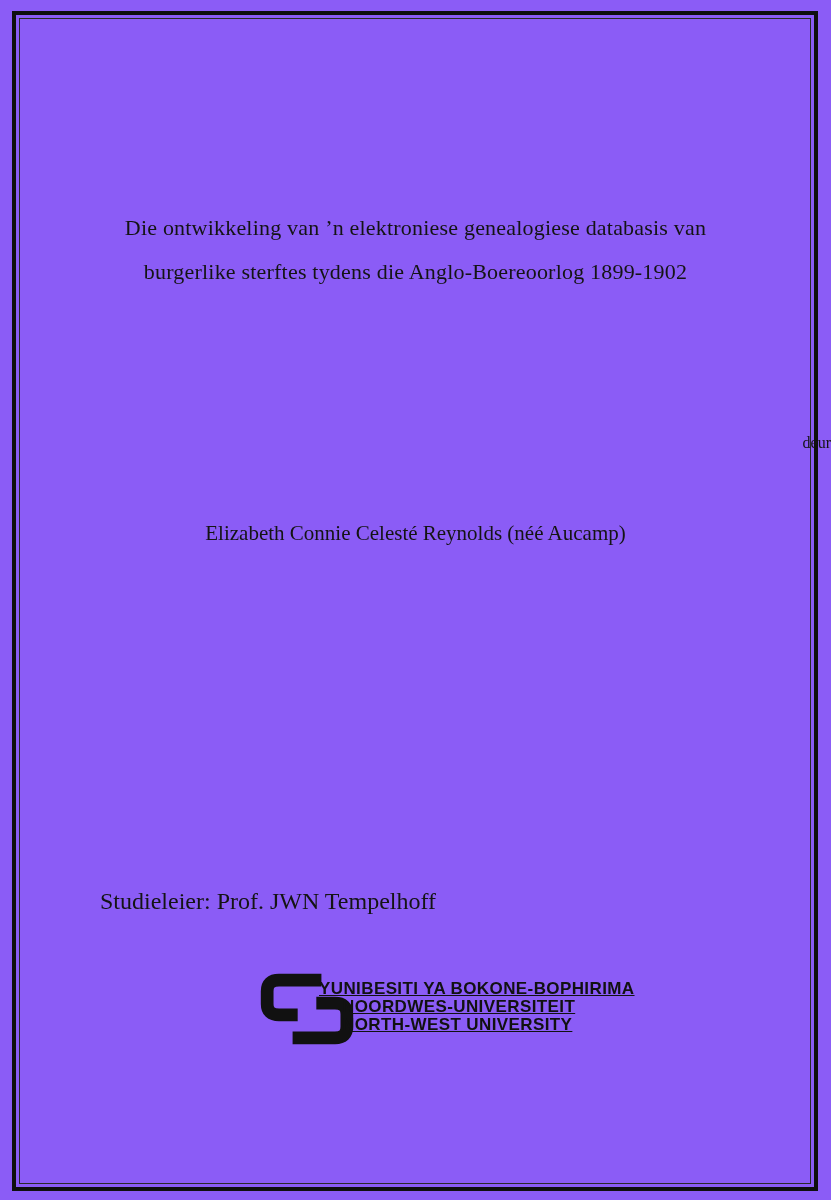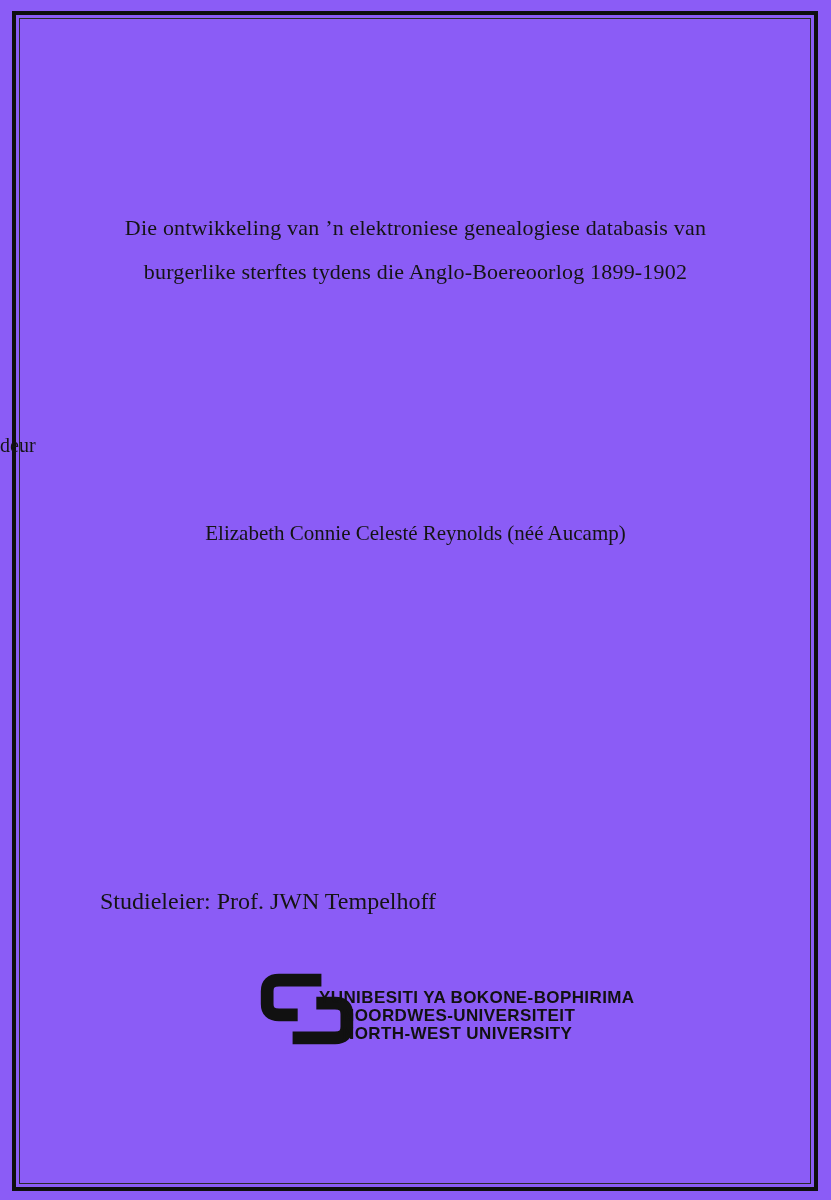--- a/index.html
+++ b/index.html
@@ -26,22 +26,22 @@
     pointer-events:none;
   }
   .title{
     position:absolute;left:0;right:0;top:206px;
     text-align:center;
     font-size:22px;line-height:44px;
     letter-spacing:0.2px;
   }
   .byline{
     position:absolute;left:0;right:0;top:434px;
-    text-align:left;
-    font-size:20px;
+    text-align:right;
+    font-size:16px;
   }
   .author{
     position:absolute;left:0;right:0;top:521px;
     text-align:center;
     font-size:21px;
   }
   .declaration{
     position:absolute;left:100px;top:664px;
     width:640px;
     font-size:18.5px;line-height:27px;
@@ -54,27 +54,28 @@
     position:absolute;left:100px;top:888px;
     font-size:24px;line-height:27px;
   }
   .logo{
     position:absolute;left:257px;top:970px;
     display:flex;align-items:flex-start;
   }
   .logo-mark{display:block;flex:0 0 auto;}
   .logo-text{
     margin-left:-38px;   
-    margin-top:19px;
+    margin-top:10px;
     font-family:"Liberation Sans", sans-serif;
     font-weight:bold;
     font-size:17px;line-height:18px;
     letter-spacing:0.4px;
     color:#111111;
     white-space:nowrap;
+    text-decoration:underline;
   }
   .logo-text .indent{margin-left:23px;}
 </style>
 </head>
 <body>
 
 <div class="page">
 
   <div class="frame-outer"></div>
   <div class="frame-inner"></div>

